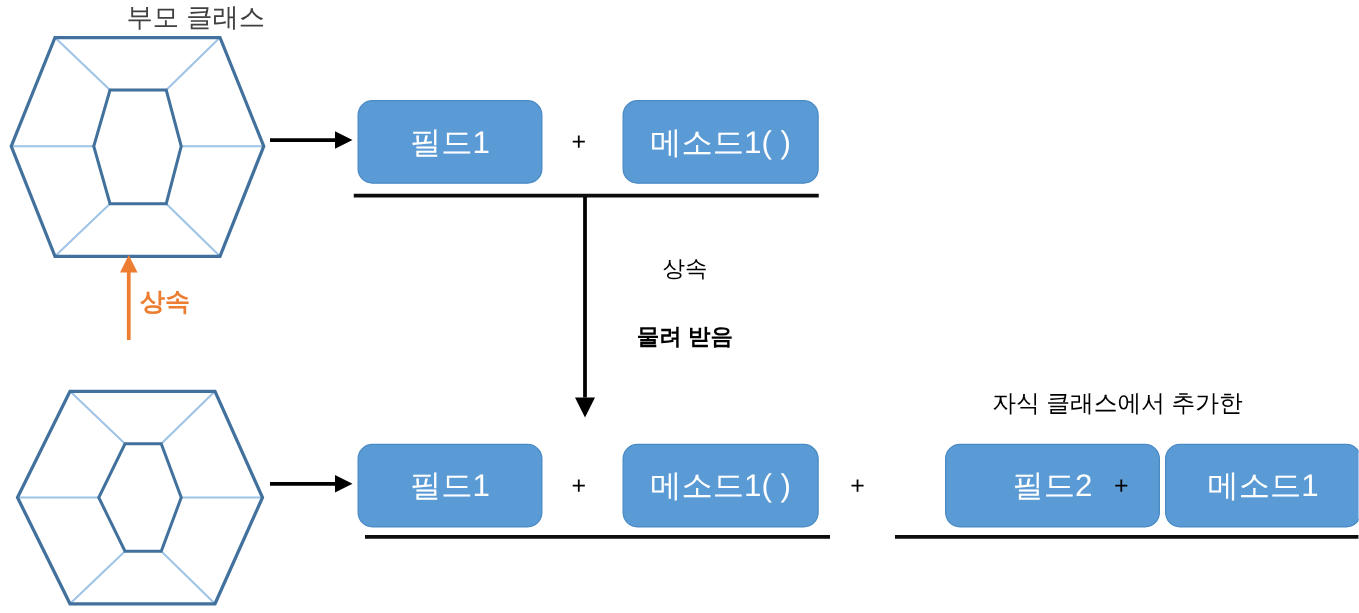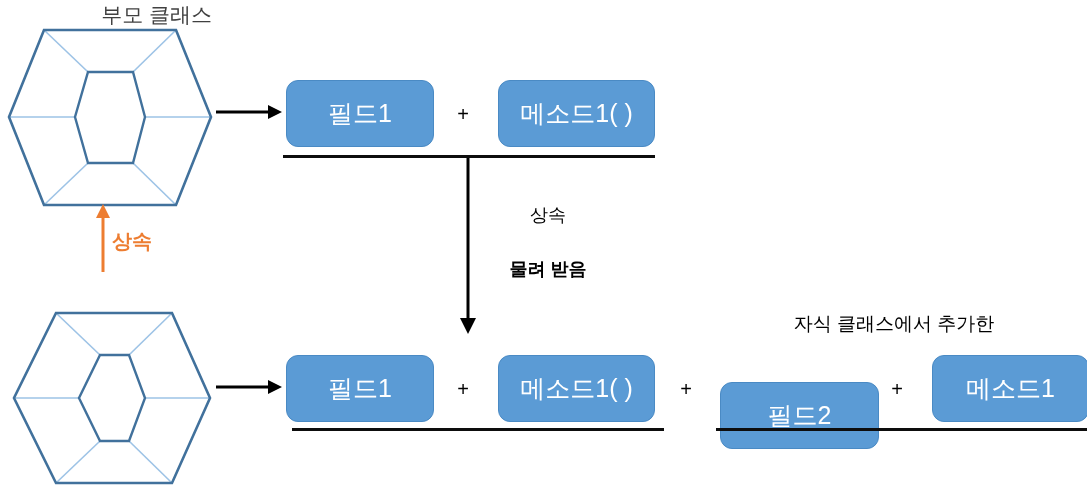--- a/index.html
+++ b/index.html
@@ -167,21 +167,21 @@
   <div class="member-box" style="left:286px; top:355px; width:148px; height:67px;">필드1</div>
 
   <div class="plus-sign" style="left:452px; top:378px; width:22px;">+</div>
 
   <div class="member-box" style="left:498px; top:355px; width:157px; height:67px;">메소드1( )</div>
 
   <div class="rule-line" style="left:292px; top:428px; width:372px;"></div>
 
   <div class="plus-sign" style="left:675px; top:378px; width:22px;">+</div>
 
-  <div class="member-box" style="left:720px; top:355px; width:159px; height:67px;margin-top:27px;">필드2</div>
+  <div class="member-box" style="left:756px; top:355px; width:172px; height:67px;">필드2</div>
 
   <div class="plus-sign" style="left:886px; top:378px; width:22px;">+</div>
 
   <div class="member-box" style="left:932px; top:355px; width:157px; height:67px;">메소드1</div>
 
   <div class="rule-line" style="left:716px; top:428px; width:371px;"></div>
 
 </div>
 
 </body></html>

